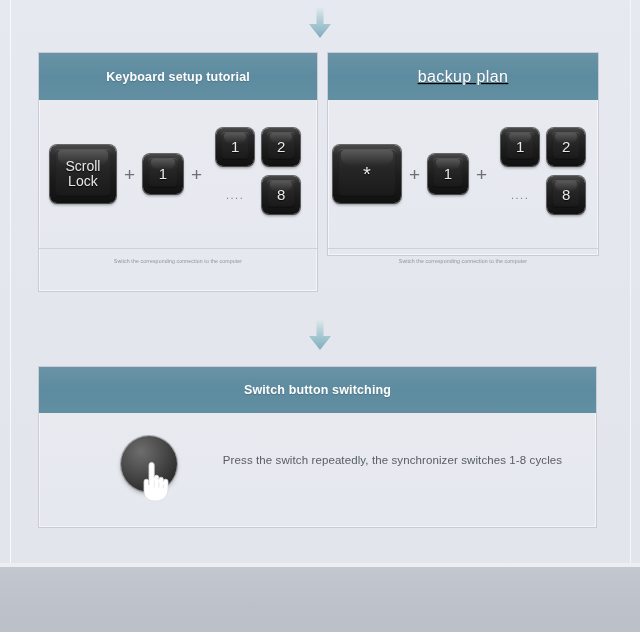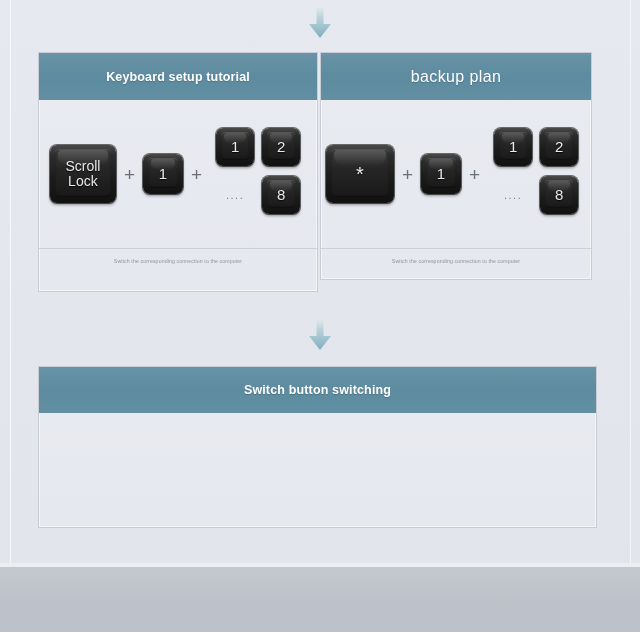--- a/index.html
+++ b/index.html
@@ -72,21 +72,21 @@
 
   
   .card {
     position: absolute;
     background: linear-gradient(180deg, #e9ebf1 0%, #e5e8ee 100%);
     border: 1px solid #c9ccd6;
     box-shadow: 0 0 0 1px rgba(255,255,255,0.55) inset;
     box-sizing: border-box;
   }
   #card-left   { left: 38px;  top: 52px;  width: 280px; height: 240px; }
-  #card-right  { left: 320px; top: 52px;  width: 272px; height: 228px; }
+  #card-right  { left: 327px; top: 52px;  width: 272px; height: 204px; text-decoration: underline; }
   #card-bottom { left: 38px;  top: 366px; width: 559px; height: 162px; }
 
   .card-header {
     position: relative;
     height: 47px;
     background: linear-gradient(180deg, #6993a6 0%, #5d8b9f 50%, #628fa2 100%);
     display: flex;
     align-items: center;
     justify-content: center;
     box-sizing: border-box;
@@ -374,19 +374,54 @@
         </linearGradient>
       </defs>
       <path d="M10.5 1 L17.5 1 L17.5 18 L25 18 L14 32 L3 18 L10.5 18 Z" fill="url(#agrad2)"></path>
     </svg>
   </div>
 
   <div class="card" id="card-bottom">
     <div class="card-header">
       <span class="card-header-title">Switch button switching</span>
     </div>
+    <div class="bottom-body">
+
+      <div class="round-button"></div>
+
+      <div class="hand-cursor">
+        <svg viewBox="0 0 34 42" xmlns="http://www.w3.org/2000/svg">
+          <g fill="#ffffff" stroke="#d7dae0" stroke-width="0.8">
+            <path d="M11 4
+                     a2.6 2.6 0 0 1 5.2 0
+                     v12.5
+                     a2.3 2.3 0 0 1 4.6 0
+                     v2
+                     a2.3 2.3 0 0 1 4.6 0
+                     v2
+                     a2.3 2.3 0 0 1 4.6 0
+                     v7.5
+                     c0 7 -4.6 12 -11.6 12
+                     h-2.2
+                     c-6.4 0 -10.2 -4.2 -10.2 -10.4
+                     v-9
+                     a2.4 2.4 0 0 1 4.8 0
+                     v3.4
+                     h0.2
+                     z"></path>
+          </g>
+          <g stroke="#c8ccd4" stroke-width="0.7" fill="none" opacity="0.7">
+            <path d="M16.2 19.5 v7"></path>
+            <path d="M20.8 21.5 v5"></path>
+            <path d="M25.4 23.5 v3.5"></path>
+          </g>
+        </svg>
+      </div>
+
+      <div class="bottom-text">Press the switch repeatedly, the synchronizer switches 1-8 cycles</div>
+    </div>
   </div>
 
   <div class="bottom-strip-hi"></div>
   <div class="bottom-strip"></div>
   <div class="bottom-white"></div>
 
 </div>
 
 </body></html>

